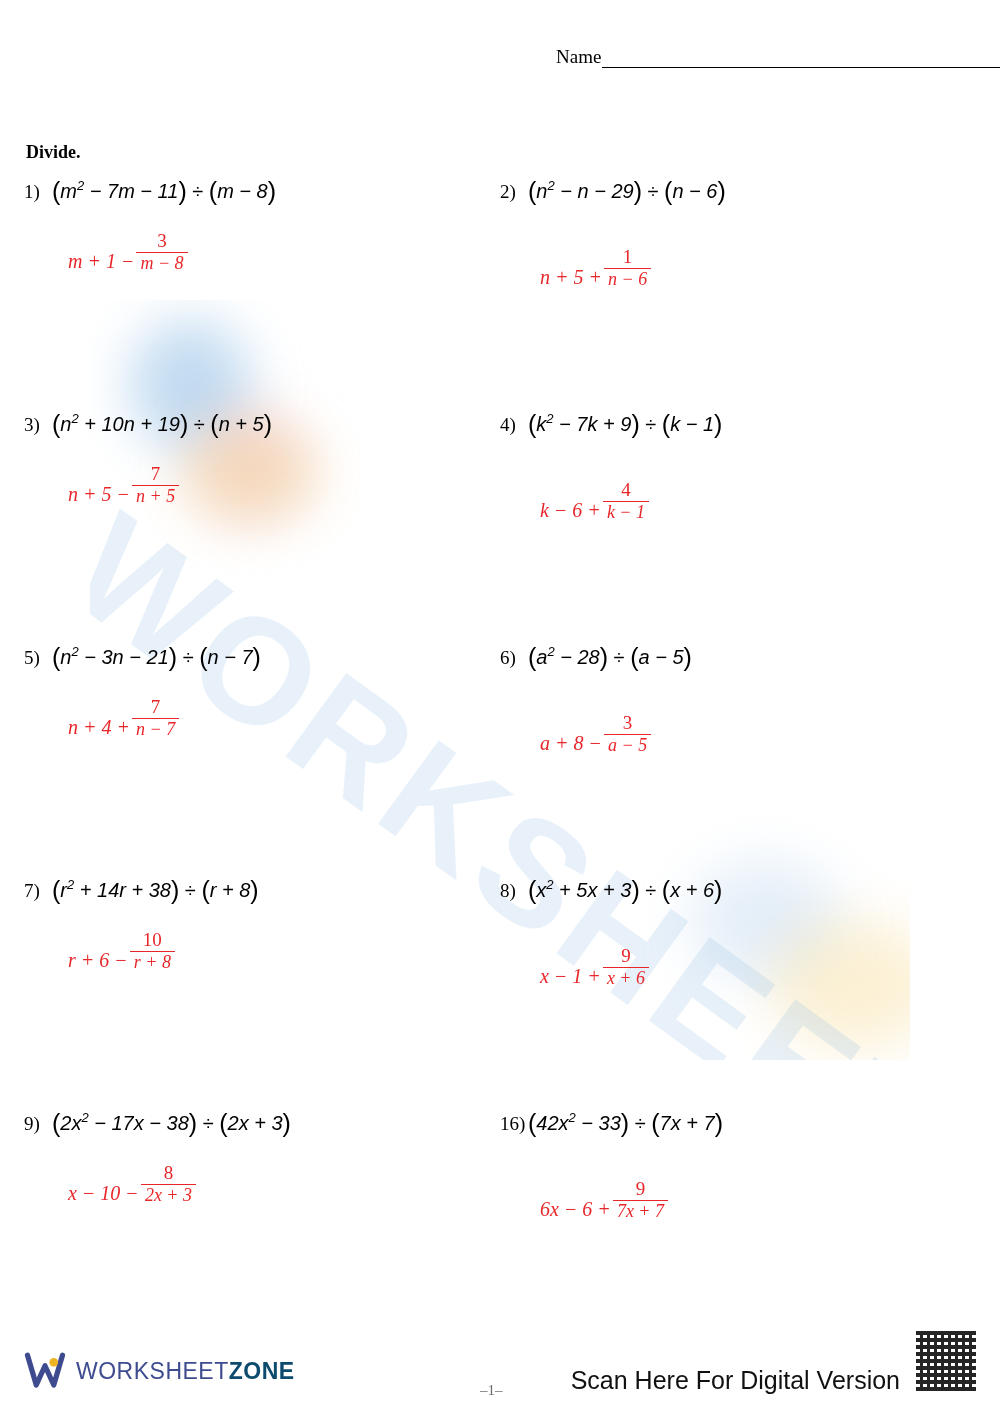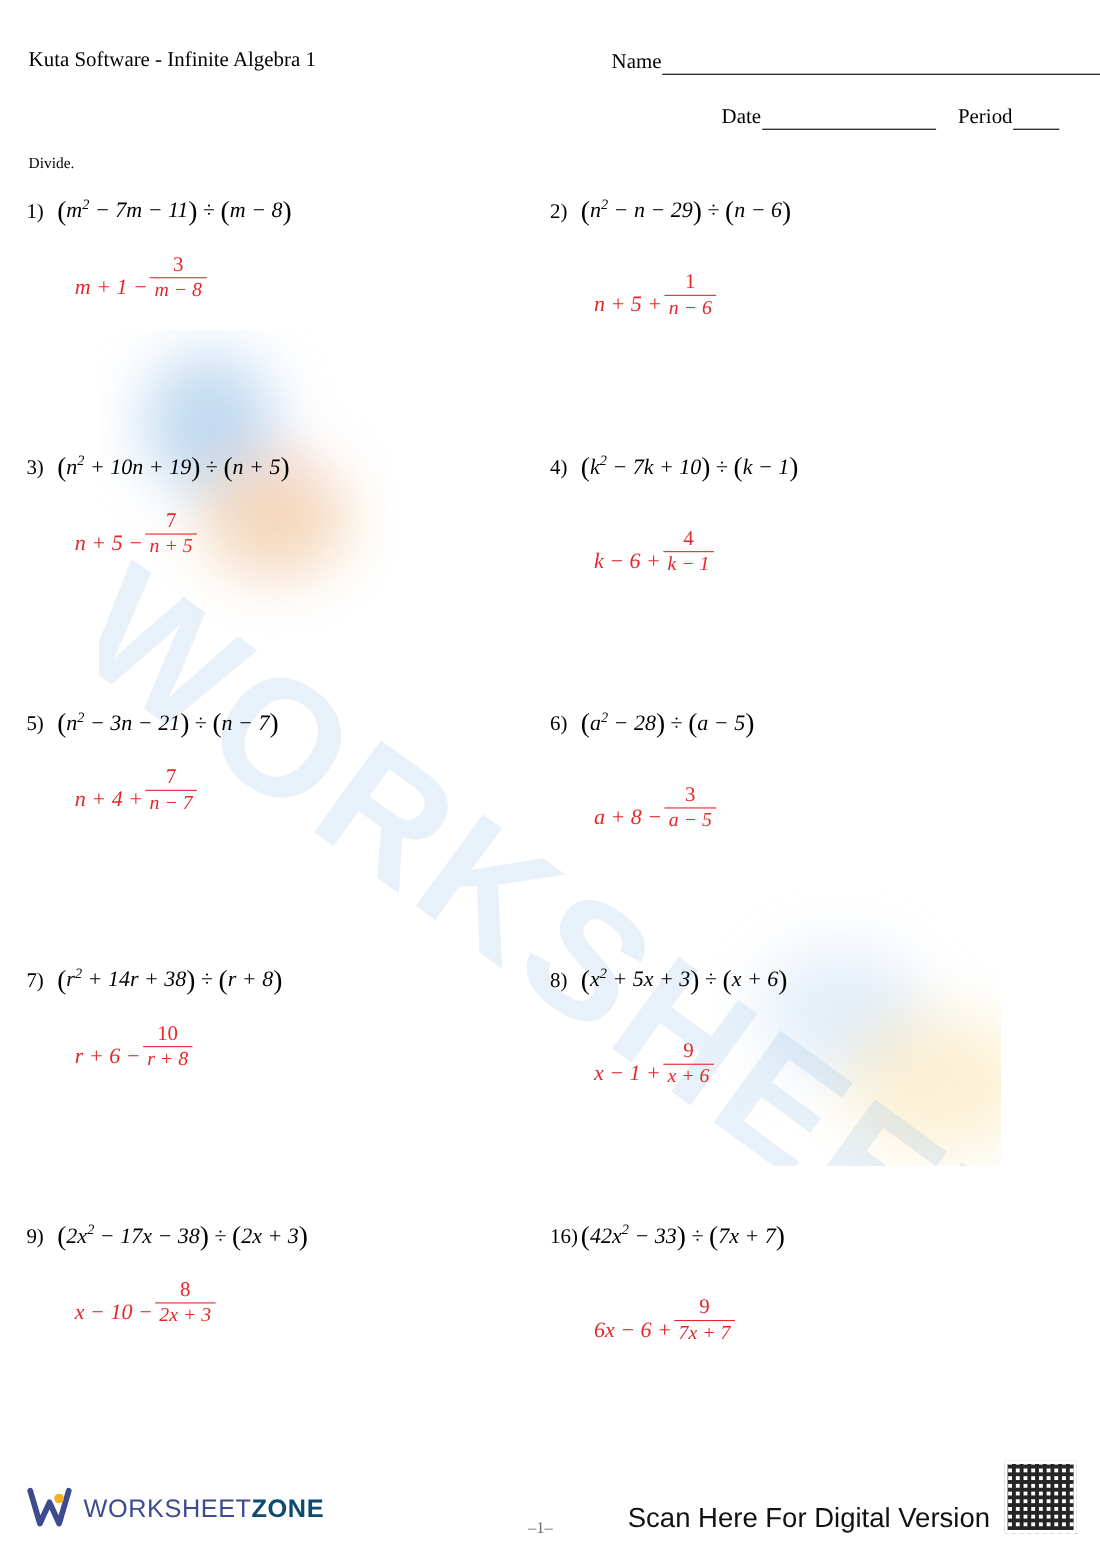--- a/index.html
+++ b/index.html
@@ -104,22 +104,22 @@
     width: 42px;
     border-bottom: 1px solid #000;
     height: 14px;
     margin-left: 1px;
   }
 
   .instruction {
     position: absolute;
     left: 26px;
     top: 142px;
-    font-size: 14px;
-    font-weight: normal;
+    font-size: 18px;
+    font-weight: bold;
     text-align: center;
   }
 
   
   .problems {
     position: absolute;
     left: 0;
     top: 178px;
     width: 1000px;
   }
@@ -138,21 +138,21 @@
     font-size: 20px;
     white-space: nowrap;
     display: flex;
     align-items: baseline;
   }
   .qnum {
     display: inline-block;
     min-width: 28px;
     font-size: 19px;
   }
-  .expr { font-family: Liberation Serif, serif; }
+  .expr { font-family: Liberation Sans, sans-serif; }
   .ital { font-style: italic; }
   .paren { font-size: 25px; vertical-align: -2px; line-height: 0.8; }
   sup.pw {
     font-size: 13px;
     vertical-align: super;
     font-style: italic;
   }
 
   
   .answer {
@@ -262,34 +262,26 @@
 
   <div class="watermark">
     <div class="wm-blob wm-b1"></div>
     <div class="wm-blob wm-b2"></div>
     <div class="wm-blob wm-b3"></div>
     <div class="wm-blob wm-b5"></div>
     <div class="wm-blob wm-b4"></div>
     <div class="wm-text">WORKSHEETZONE</div>
   </div>
 
-  <div class="hdr-left">Kuta Software - Infinite Algebra 1</div>
 
   <div class="name-row">
     <span>Name</span>
     <span class="rule"></span>
   </div>
 
-  <div class="date-row">
-    <span>Date</span>
-    <span class="rule-date"></span>
-    <span class="gap"></span>
-    <span>Period</span>
-    <span class="rule-period"></span>
-  </div>
 
   <div class="instruction">Divide.</div>
 
   <div class="problems">
 
     <div class="prow">
       <div class="prob left">
         <div class="qline">
           <span class="qnum">1)</span>
           <span class="expr"><span class="paren">(</span><span class="ital">m</span><sup class="pw">2</sup><span class="ital"> − 7m − 11</span><span class="paren">)</span><span> ÷ </span><span class="paren">(</span><span class="ital">m − 8</span><span class="paren">)</span></span>
@@ -332,21 +324,21 @@
         <span class="frac">
           <span class="num">7</span>
           <span class="bar"></span>
           <span class="den ital">n + 5</span>
         </span>
       </div>
 
       <div class="prob right">
         <div class="qline">
           <span class="qnum">4)</span>
-          <span class="expr"><span class="paren">(</span><span class="ital">k</span><sup class="pw">2</sup><span class="ital"> − 7k + 10</span><span class="paren">)</span><span> ÷ </span><span class="paren">(</span><span class="ital">k − 1</span><span class="paren">)</span></span>
+          <span class="expr"><span class="paren">(</span><span class="ital">k</span><sup class="pw">2</sup><span class="ital"> − 7k + 9</span><span class="paren">)</span><span> ÷ </span><span class="paren">(</span><span class="ital">k − 1</span><span class="paren">)</span></span>
         </div>
       </div>
       <div class="answer right">
         <span class="ital">k − 6 + </span>
         <span class="frac">
           <span class="num">4</span>
           <span class="bar"></span>
           <span class="den ital">k − 1</span>
         </span>
       </div>

